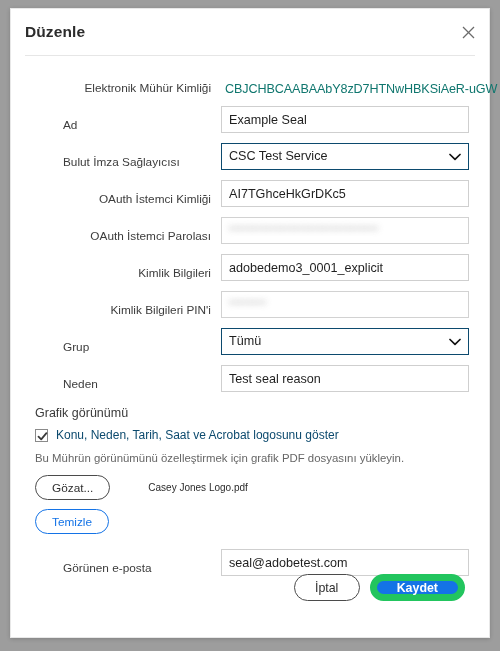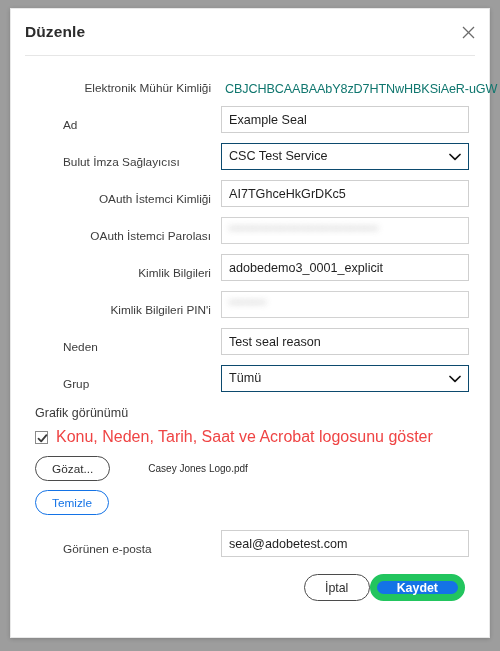--- a/index.html
+++ b/index.html
@@ -151,22 +151,22 @@
     width: 13px; height: 13px;
     border: 1px solid #8a8a8a;
     background: #fff;
     margin-right: 8px;
     position: relative;
     flex: 0 0 13px;
     cursor: pointer;
   }
   .checkbox svg { position: absolute; left: 1px; top: 1px; }
   .check-label {
-    font-size: 16px;
-    color: #ef4444;
+    font-size: 12px;
+    color: #0c4a6e;
     cursor: pointer;
   }
   .hint {
     font-size: 11.4px;
     color: #666666;
     margin: 0 0 11px 4px;
   }
   .btn-line {
     display: flex;
     align-items: center;
@@ -193,20 +193,21 @@
   }
   .email-row { margin-top: 14px; }
   .footer {
     position: absolute;
     left: 0; right: 0;
     bottom: 36px;
     display: flex;
     justify-content: flex-end;
     align-items: center;
     padding-right: 24px;
+    gap: 10px;
   }
   .pill.footer-btn { height: 27px; border-radius: 15px; padding: 0 20px; font-size: 12.4px; min-width: 66px;}
   .pill.solid {
     background: #1473e6;
     border: 7px solid #22c55e;
     color: #ffffff;
     font-weight: bold;
   }
 </style>
 </head>
@@ -282,51 +283,52 @@
       <div class="row">
         <div class="lbl right">Kimlik Bilgileri PIN'i</div>
         <div class="field">
           <div class="masked-wrap">
             <div class="masked-text">••••••••</div>
           </div>
         </div>
       </div>
 
       <div class="row">
-        <div class="lbl left">Neden</div>
-        <div class="field">
-          <input class="input" type="text" value="Test seal reason" style="">
-        </div>
-      </div>
-
-      <div class="row">
         <div class="lbl left">Grup</div>
         <div class="field">
           <div class="select-wrap">
             <div class="select">Tümü</div>
             <span class="chev">
               <svg width="12" height="8" viewBox="0 0 12 8" aria-hidden="true">
                 <path d="M1 1.5 L6 6.3 L11 1.5" fill="none" stroke="#111" stroke-width="1.7" stroke-linecap="round" stroke-linejoin="round"></path>
               </svg>
             </span>
           </div>
         </div>
       </div>
 
+      <div class="row">
+        <div class="lbl left">Neden</div>
+        <div class="field">
+          <input class="input" type="text" value="Test seal reason" style="">
+        </div>
+      </div>
+
       <div class="section-title">Grafik görünümü</div>
 
       <div class="check-row">
         <span class="checkbox">
           <svg width="11" height="11" viewBox="0 0 11 11" aria-hidden="true">
             <path d="M1.5 5.6 L4.2 8.3 L9.4 2.2" fill="none" stroke="#3b3b3b" stroke-width="1.8" stroke-linecap="round" stroke-linejoin="round"></path>
           </svg>
         </span>
         <span class="check-label">Konu, Neden, Tarih, Saat ve Acrobat logosunu göster</span>
       </div>
 
+      <div class="hint">Bu Mührün görünümünü özelleştirmek için grafik PDF dosyasını yükleyin.</div>
 
       <div class="btn-line">
         <div class="pill neutral">Gözat...</div>
         <div class="filename">Casey Jones Logo.pdf</div>
       </div>
 
       <div class="btn-line">
         <div class="pill accent">Temizle</div>
       </div>
 

